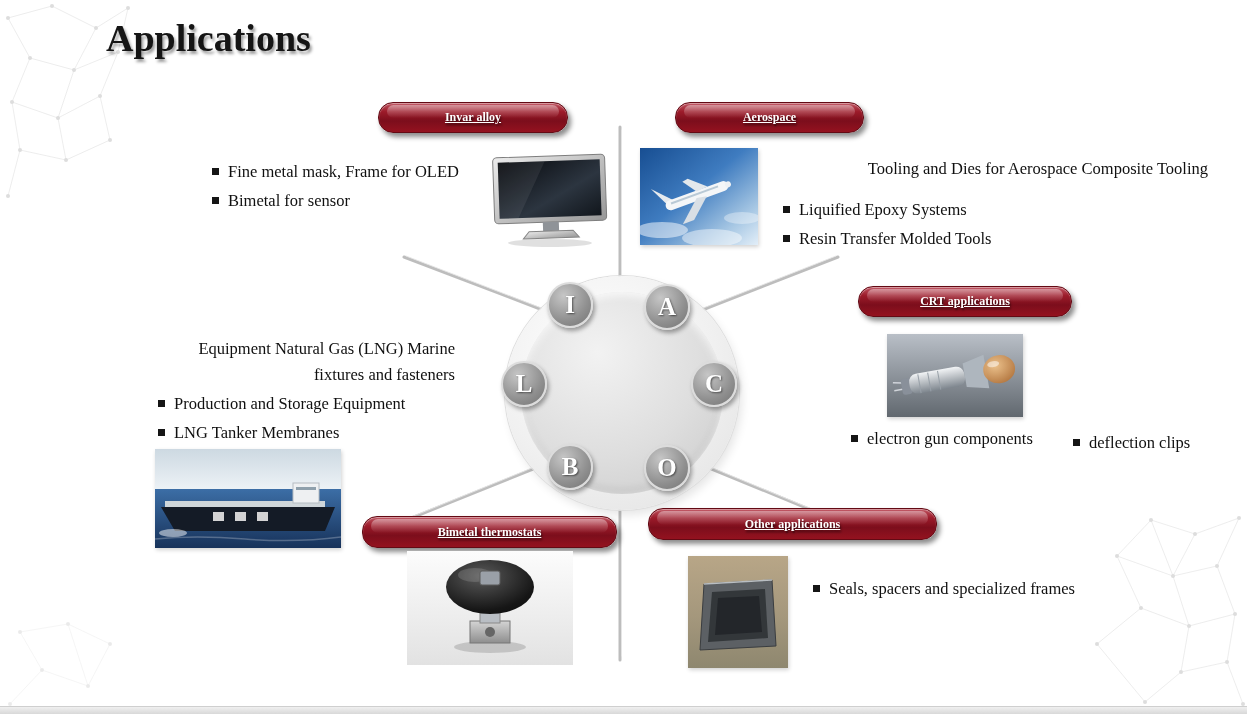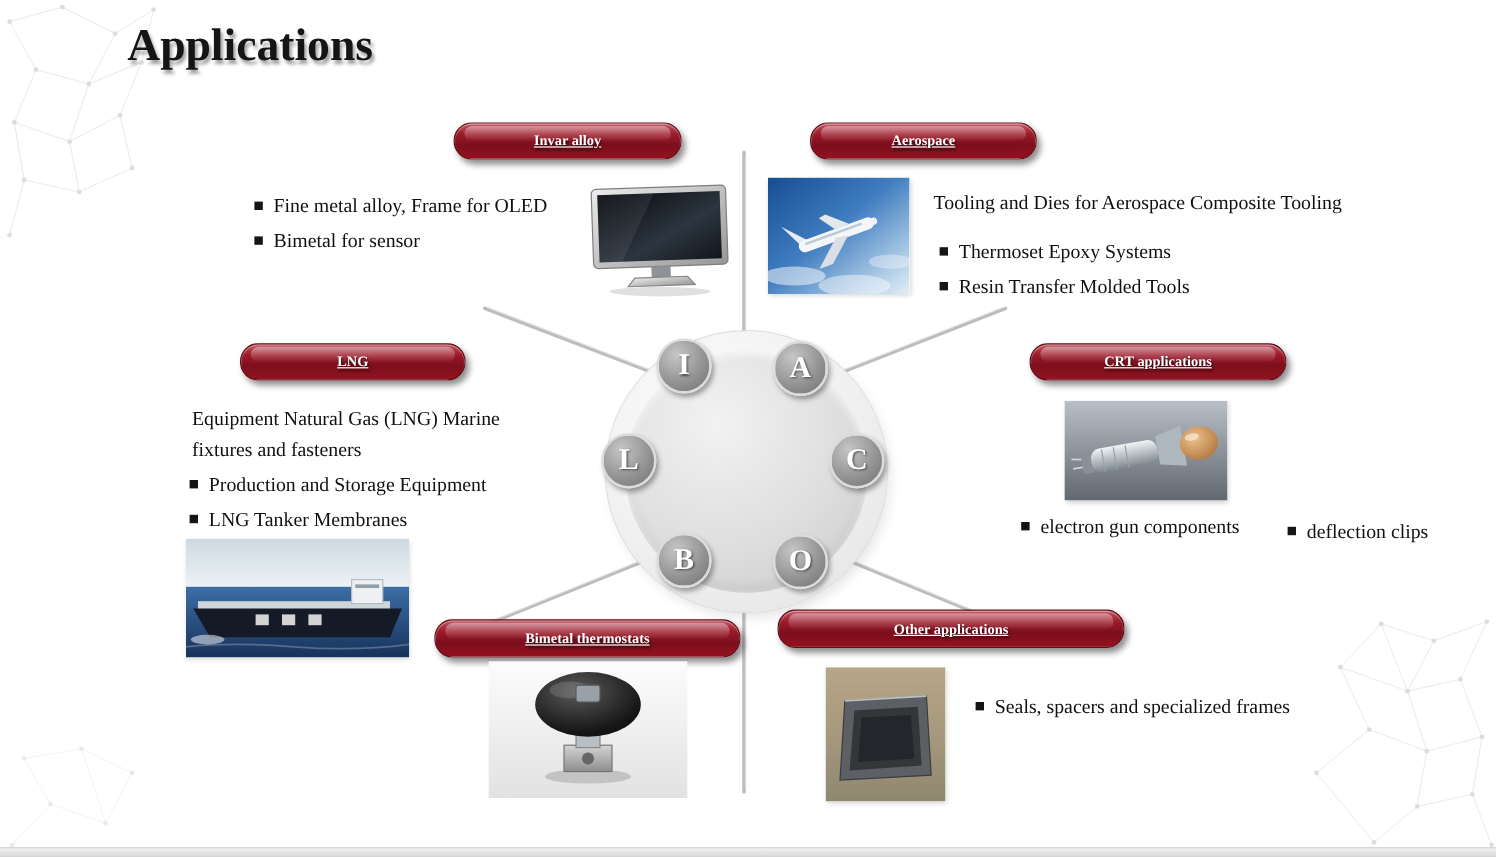--- a/index.html
+++ b/index.html
@@ -1,19 +1,19 @@
 <!DOCTYPE html>
 <html><head>
 <meta charset="utf-8">
 <style>
   html,body{margin:0;padding:0;background:#888;}
   .slide{
     position:relative;width:1247px;height:714px;margin:0 auto;
     background:#ffffff;overflow:hidden;
-    font-family:"Liberation Serif","DejaVu Serif",serif;color:#111;
+    font-family:"Liberation Serif","DejaVu Serif",serif;color:#111;text-align:right;
   }
   
   .mesh{position:absolute;opacity:.55;pointer-events:none;}
   .mesh.tl{left:0;top:0;}
   .mesh.br{right:0;bottom:0;}
   .mesh.bl{left:0;bottom:0;opacity:.35;}
   
   .title{
     position:absolute;left:106px;top:16px;margin:0;
     font-size:38px;font-weight:bold;letter-spacing:0px;color:#151515;
@@ -170,37 +170,34 @@
   <div class="letter-badge" style="left:691px;top:361px">C</div>
   <div class="letter-badge" style="left:547px;top:444px">B</div>
   <div class="letter-badge" style="left:644px;top:445px">O</div>
 
   <div class="pill" style="left:378px;top:102px;width:188px;height:29px">
     <span class="pill-text">Invar alloy</span>
   </div>
   <div class="pill" style="left:675px;top:102px;width:187px;height:29px">
     <span class="pill-text">Aerospace</span>
   </div>
-  <div class="pill" style="left:200px;top:286px;width:186px;height:29px">
-    <span class="pill-text">LNG</span>
-  </div>
   <div class="pill" style="left:858px;top:286px;width:212px;height:29px">
     <span class="pill-text">CRT applications</span>
   </div>
   <div class="pill" style="left:362px;top:516px;width:253px;height:30px">
     <span class="pill-text">Bimetal thermostats</span>
   </div>
   <div class="pill" style="left:648px;top:508px;width:287px;height:30px">
     <span class="pill-text">Other applications</span>
   </div>
 
   <div class="bullets" style="left:212px;top:160px">
     <div class="bullet-row">
       <span class="sq"></span>
-      <span class="bt">Fine metal alloy, Frame for OLED</span>
+      <span class="bt">Fine metal mask, Frame for OLED</span>
     </div>
     <div class="bullet-row">
       <span class="sq"></span>
       <span class="bt">Bimetal for sensor</span>
     </div>
   </div>
 
   <div class="img flat" style="left:488px;top:150px">
     <svg width="124" height="98" viewBox="0 0 124 98">
       <defs>
@@ -248,21 +245,21 @@
         <circle cx="90" cy="48" r="3" fill="#eef1f4"></circle>
       </g>
     </svg>
   </div>
 
   <div class="txt" style="left:778px;top:156px;width:430px">Tooling and Dies for Aerospace Composite Tooling</div>
 
   <div class="bullets" style="left:783px;top:198px">
     <div class="bullet-row">
       <span class="sq"></span>
-      <span class="bt">Thermoset Epoxy Systems</span>
+      <span class="bt">Liquified Epoxy Systems</span>
     </div>
     <div class="bullet-row">
       <span class="sq"></span>
       <span class="bt">Resin Transfer Molded Tools</span>
     </div>
   </div>
 
   <div class="txt" style="left:160px;top:336px;width:295px">Equipment Natural Gas (LNG) Marine fixtures and fasteners</div>
 
   <div class="bullets" style="left:158px;top:392px">

